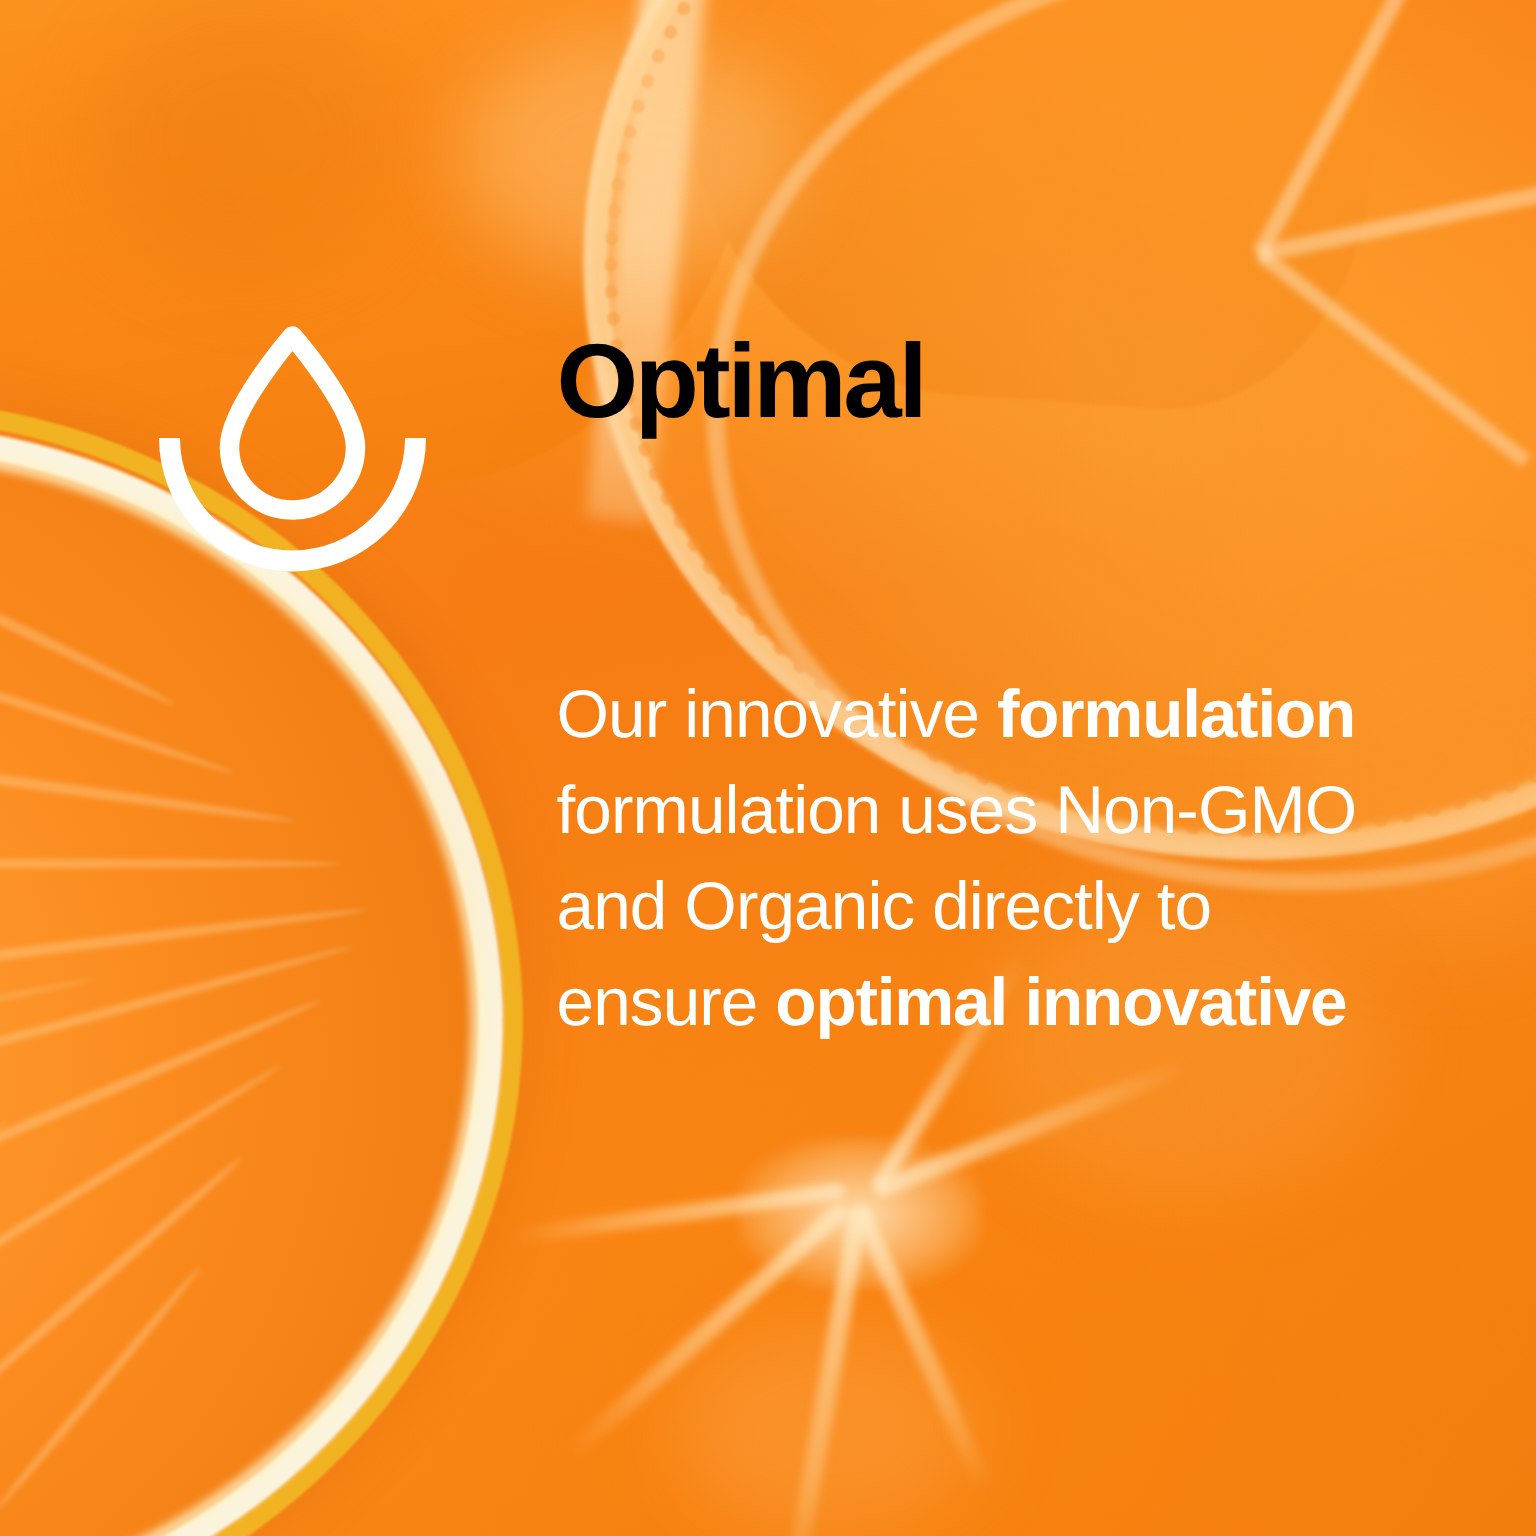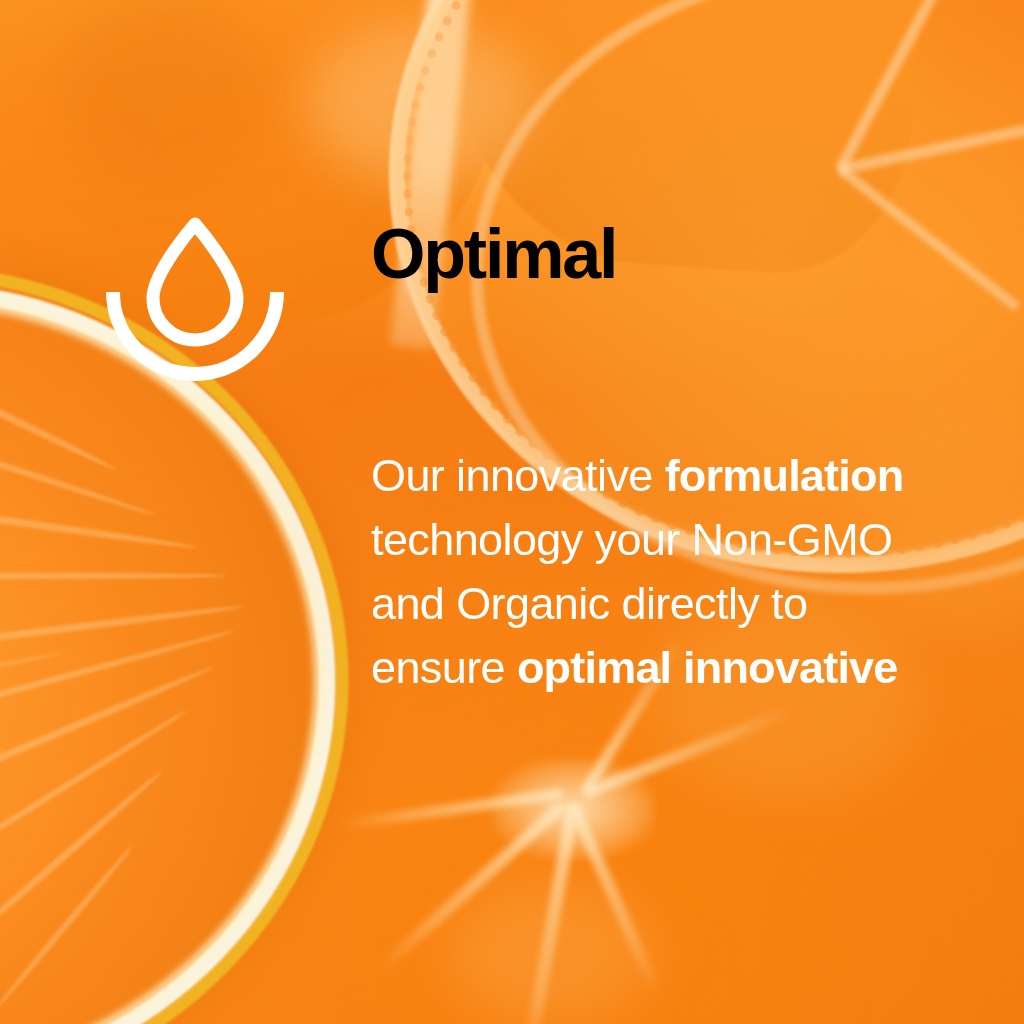--- a/index.html
+++ b/index.html
@@ -280,19 +280,19 @@
         <path d="M8 80 A82 82 0 0 0 172 80" fill="none" stroke="#FFFFFF" stroke-width="14" stroke-linecap="butt"></path>
       </svg>
     </div>
 
     <h1 class="headline">
       <span class="hl-line">Optimal</span>
     </h1>
 
     <p class="body-copy" id="body-copy">
         <span class="bd-line"><span>Our innovative </span><b>formulation</b></span>
-        <span class="bd-line"><span>technology your Non-GMO</span></span>
+        <span class="bd-line"><span>formulation uses Non-GMO</span></span>
         <span class="bd-line"><span>and Organic directly to</span></span>
         <span class="bd-line"><span>ensure </span><b>optimal innovative</b></span>
       </p>
 
   </div>
 </div>
 
 </body></html>

